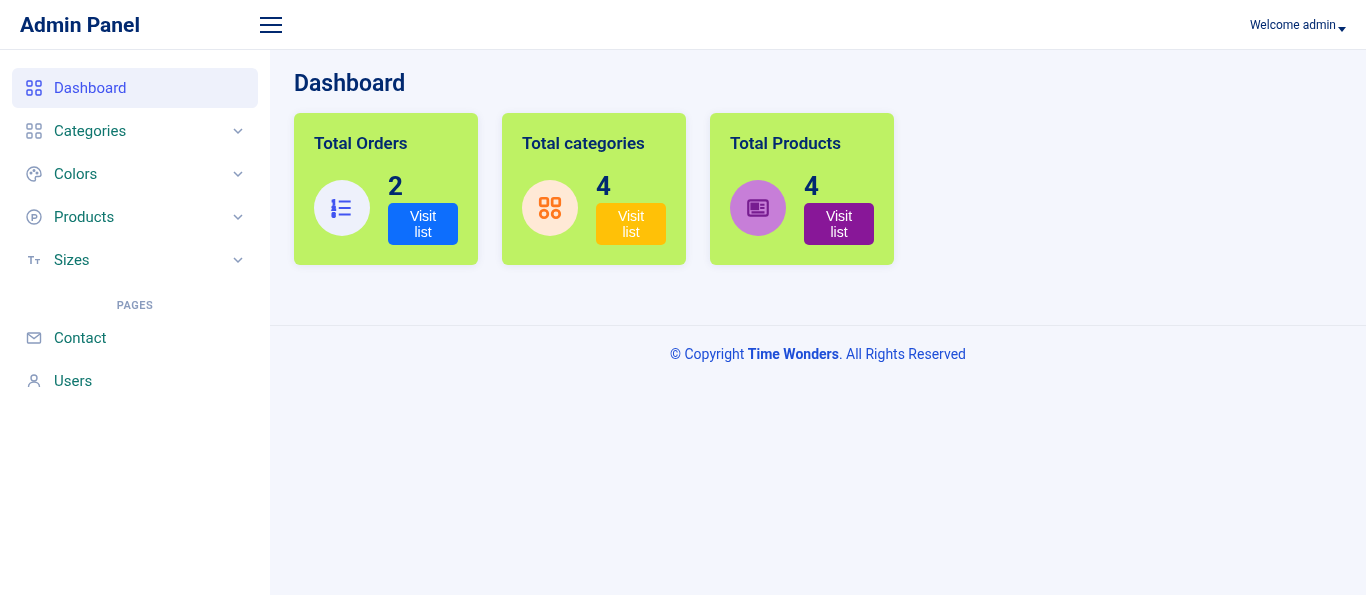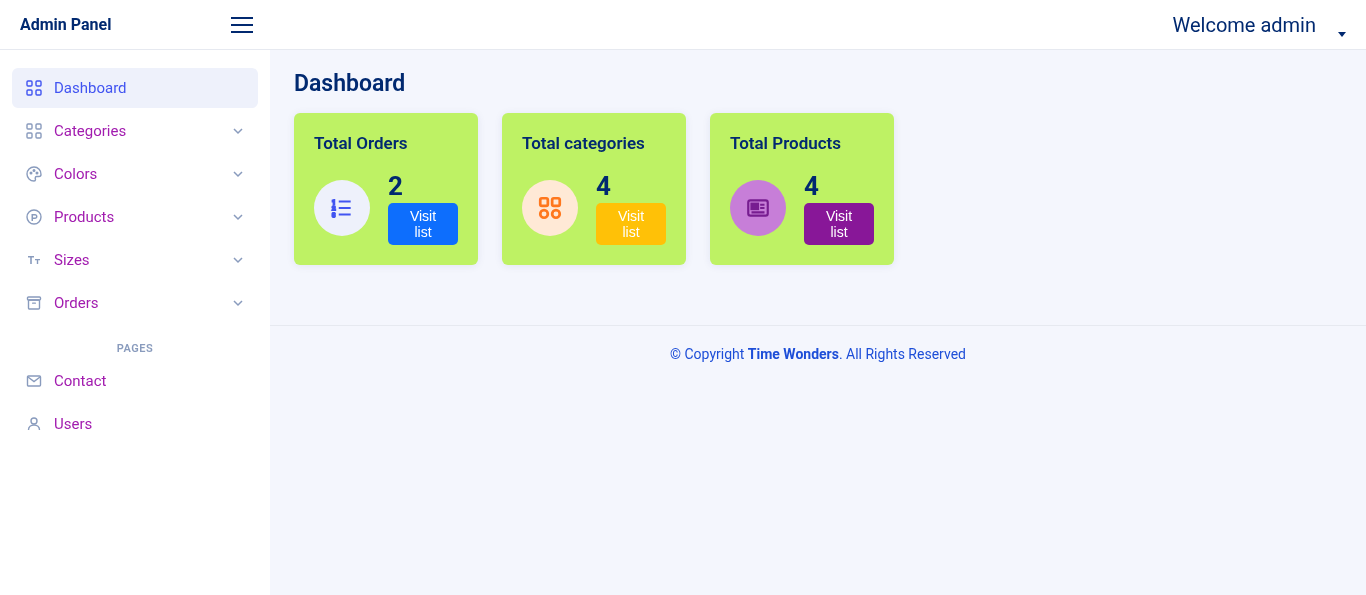--- a/index.html
+++ b/index.html
@@ -1,25 +1,25 @@
 <!DOCTYPE html>
 <html><head>
 <meta charset="utf-8">
 <style>
 * { margin: 0; padding: 0; box-sizing: border-box; }
 body { font-family: -apple-system, BlinkMacSystemFont, "Segoe UI", Roboto, sans-serif; background: #f4f6fd; color: #012970; width: 1366px; height: 595px; overflow: hidden; }
 .header { background: #fff; height: 50px; display: flex; align-items: center; padding: 0 20px; border-bottom: 1px solid #e6e9f0; position: relative; z-index: 10; }
-.brand { font-size: 16px; font-weight: 700; color: #012970; margin-right: 120px; }
+.brand { font-size: 21px; font-weight: 700; color: #012970; margin-right: 120px; }
 .toggle { cursor: pointer; display: flex; flex-direction: column; gap: 5px; }
 .toggle span { width: 22px; height: 2px; background: #012970; display: block; }
-.welcome { margin-left: auto; font-size: 20px; color: #012970; cursor: pointer; display: flex; align-items: flex-end; gap: 22px; }
+.welcome { margin-left: auto; font-size: 12px; color: #012970; cursor: pointer; display: flex; align-items: flex-end; gap: 2px; }
 .caret { width: 0; height: 0; border-left: 4px solid transparent; border-right: 4px solid transparent; border-top: 5px solid #012970; }
 .layout { display: flex; height: calc(595px - 50px); }
 .sidebar { width: 270px; background: #fff; padding: 18px 12px; }
-.nav-item { display: flex; align-items: center; padding: 11px 14px; border-radius: 6px; color: #a21caf; font-size: 15px; cursor: pointer; gap: 12px; margin-bottom: 3px; }
+.nav-item { display: flex; align-items: center; padding: 11px 14px; border-radius: 6px; color: #0f766e; font-size: 15px; cursor: pointer; gap: 12px; margin-bottom: 3px; }
 .nav-item.active { background: #eef1fb; color: #4154f1; }
 .nav-item.active .icon { color: #4154f1; }
 .nav-item .icon { width: 16px; height: 16px; color: #899bbd; flex-shrink: 0; }
 .nav-item .chev { margin-left: auto; width: 12px; height: 12px; color: #899bbd; }
 .section-label { font-size: 11px; color: #899bbd; font-weight: 600; padding: 16px 14px 6px; letter-spacing: 0.5px; text-align: center; }
 .main { flex: 1; padding: 20px 24px; overflow-y: auto; position: relative; }
 .page-title { font-size: 23px; font-weight: 600; color: #012970; margin-bottom: 16px; }
 .cards { display: flex; gap: 24px; }
 .card { background: #bef264; border-radius: 6px; padding: 20px; width: 184px; box-shadow: 0 1px 8px rgba(1,41,112,0.08); }
 .card-title { font-size: 17px; font-weight: 600; color: #012970; margin-bottom: 18px; }
@@ -104,31 +104,20 @@
     </div>
     <div class="nav-item">
       <svg class="icon" viewBox="0 0 16 16" fill="currentColor">
           <path d="M2 4h6v1.5H5.8V12H4.2V5.5H2V4zm7 3h5v1.3h-1.8V12h-1.4V8.3H9V7z"></path>
         </svg>
       <span>Sizes</span>
       <svg class="chev" viewBox="0 0 12 12" fill="none" stroke="currentColor" stroke-width="1.5">
           <path d="M2 4l4 4 4-4"></path>
         </svg>
     </div>
-    <div class="nav-item">
-      <svg class="icon" viewBox="0 0 16 16" fill="currentColor">
-          <rect x="1.5" y="2" width="13" height="3" rx="1" fill="none" stroke="currentColor" stroke-width="1.4"></rect>
-          <rect x="2.5" y="5" width="11" height="9" rx="1" fill="none" stroke="currentColor" stroke-width="1.4"></rect>
-          <rect x="6" y="7.5" width="4" height="1.3" rx=".6"></rect>
-        </svg>
-      <span>Orders</span>
-      <svg class="chev" viewBox="0 0 12 12" fill="none" stroke="currentColor" stroke-width="1.5">
-          <path d="M2 4l4 4 4-4"></path>
-        </svg>
-    </div>
     <div class="section-label">PAGES</div>
     <div class="nav-item">
       <svg class="icon" viewBox="0 0 16 16" fill="none" stroke="currentColor" stroke-width="1.4">
           <rect x="1.5" y="3" width="13" height="10" rx="1"></rect>
           <path d="M2 4l6 4.5L14 4"></path>
         </svg>
       <span>Contact</span>
     </div>
     <div class="nav-item">
       <svg class="icon" viewBox="0 0 16 16" fill="none" stroke="currentColor" stroke-width="1.4">

